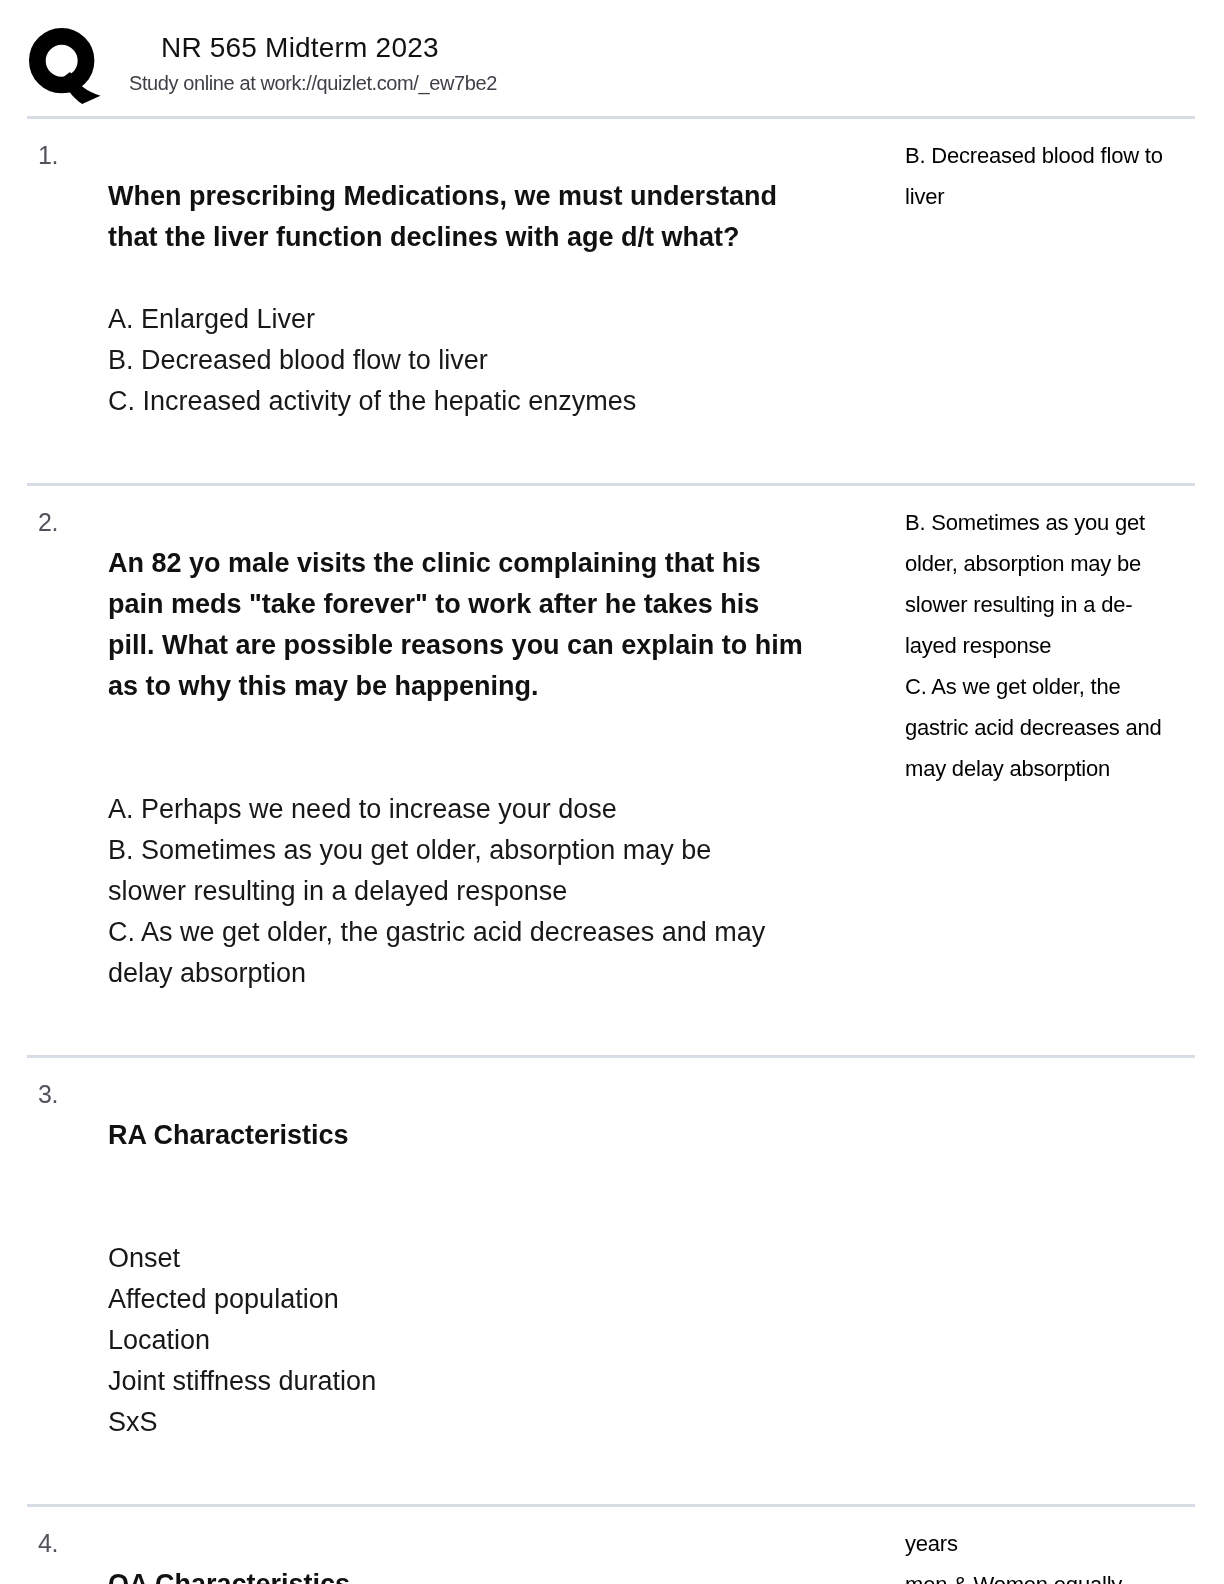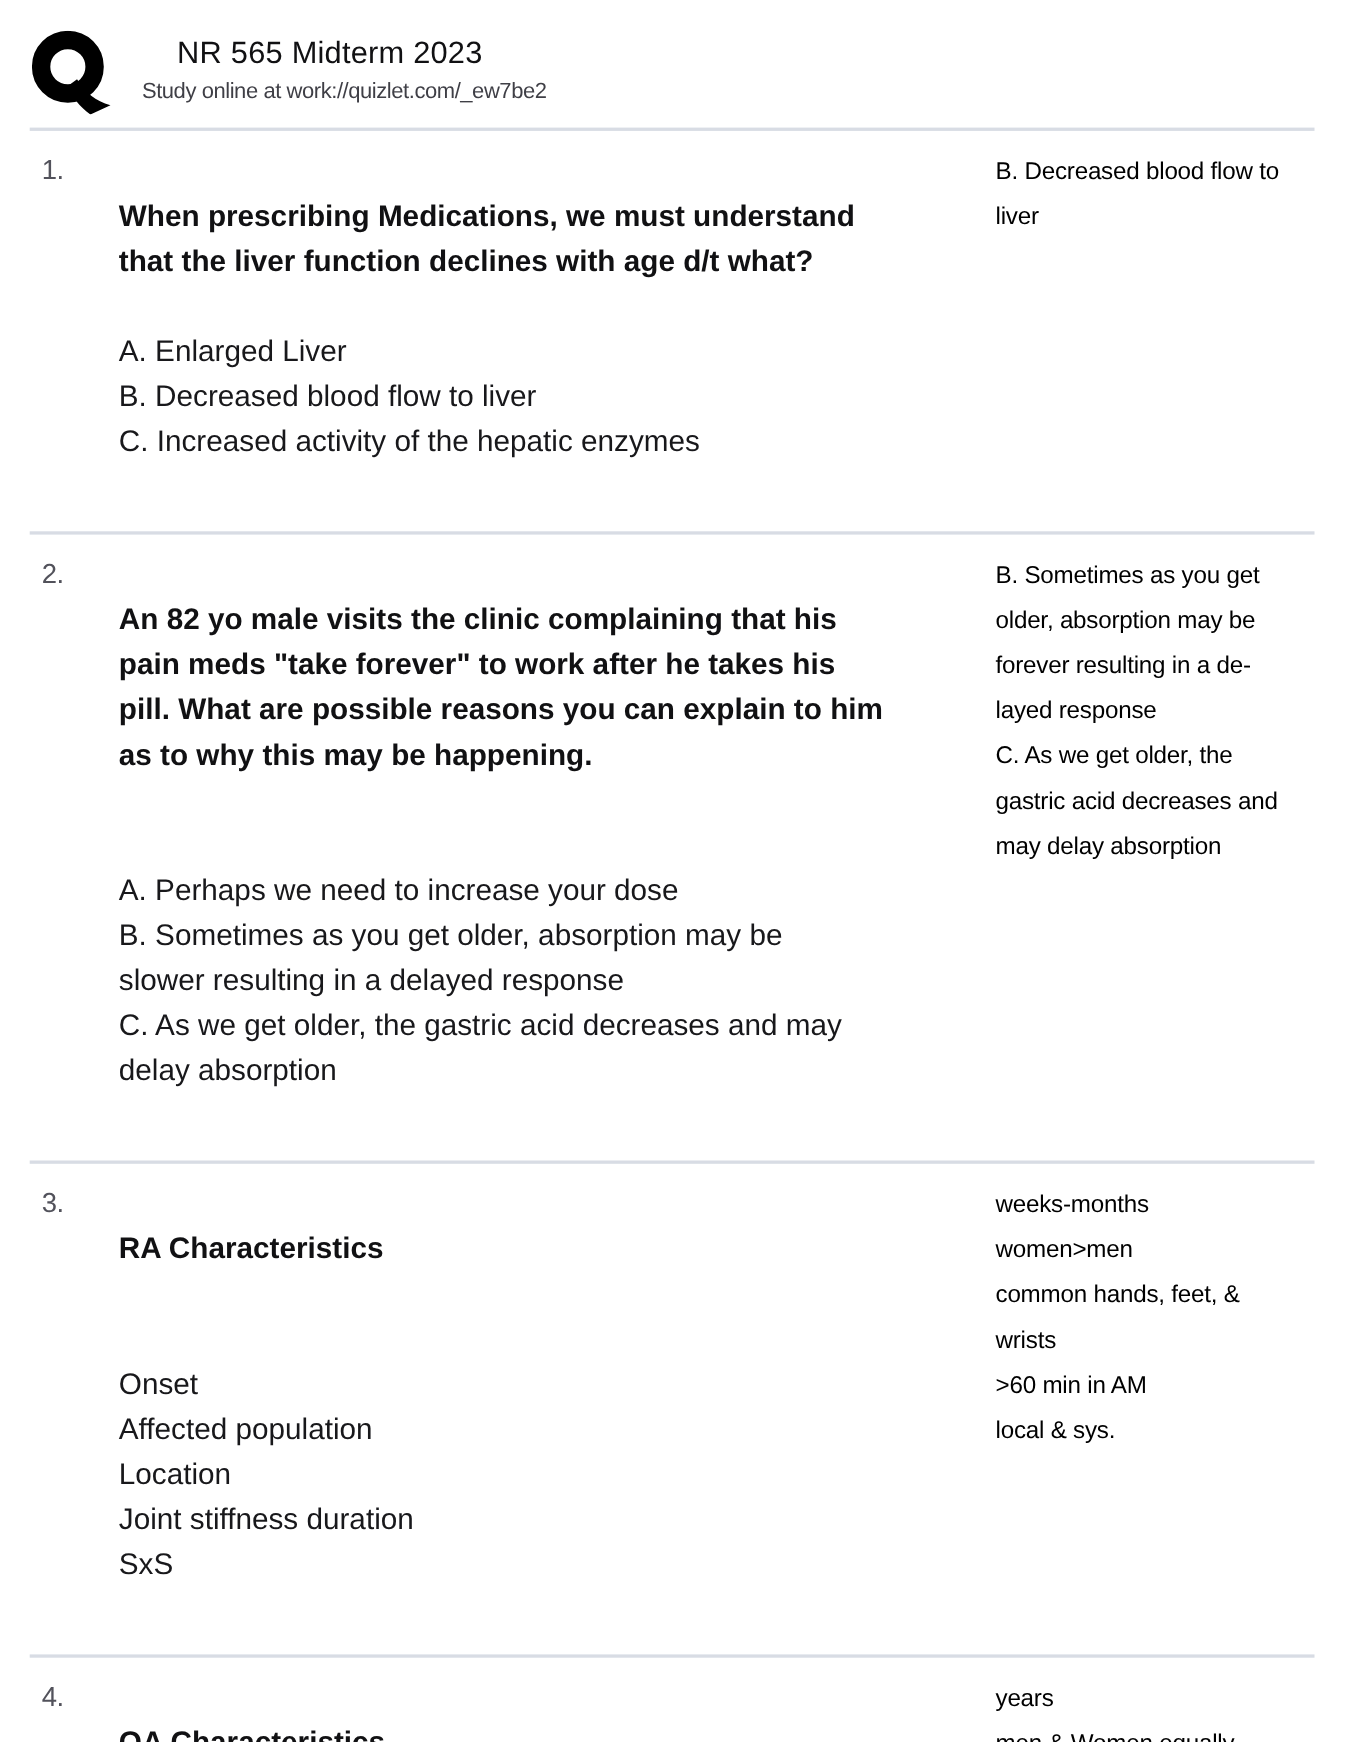--- a/index.html
+++ b/index.html
@@ -97,44 +97,38 @@
 as to why this may be happening.</div>
         <div class="q-body">
 A. Perhaps we need to increase your dose
 B. Sometimes as you get older, absorption may be
 slower resulting in a delayed response
 C. As we get older, the gastric acid decreases and may
 delay absorption</div>
       </div>
       <div class="q-def">B. Sometimes as you get
 older, absorption may be
-forever resulting in a de-
+slower resulting in a de-
 layed response
 C. As we get older, the
 gastric acid decreases and
 may delay absorption</div>
     </section>
 
     <section class="qa-row">
       <div class="q-num">3.</div>
       <div class="q-term">
         <div class="q-prompt">RA Characteristics</div>
         <div class="q-body">
 Onset
 Affected population
 Location
 Joint stiffness duration
 SxS</div>
       </div>
-      <div class="q-def">weeks-months
-women&gt;men
-common hands, feet, &amp;
-wrists
-&gt;60 min in AM
-local &amp; sys.</div>
     </section>
 
     <section class="qa-row">
       <div class="q-num">4.</div>
       <div class="q-term">
         <div class="q-prompt">OA Characteristics</div>
         
       </div>
       <div class="q-def">years
 men &amp; Women equally

